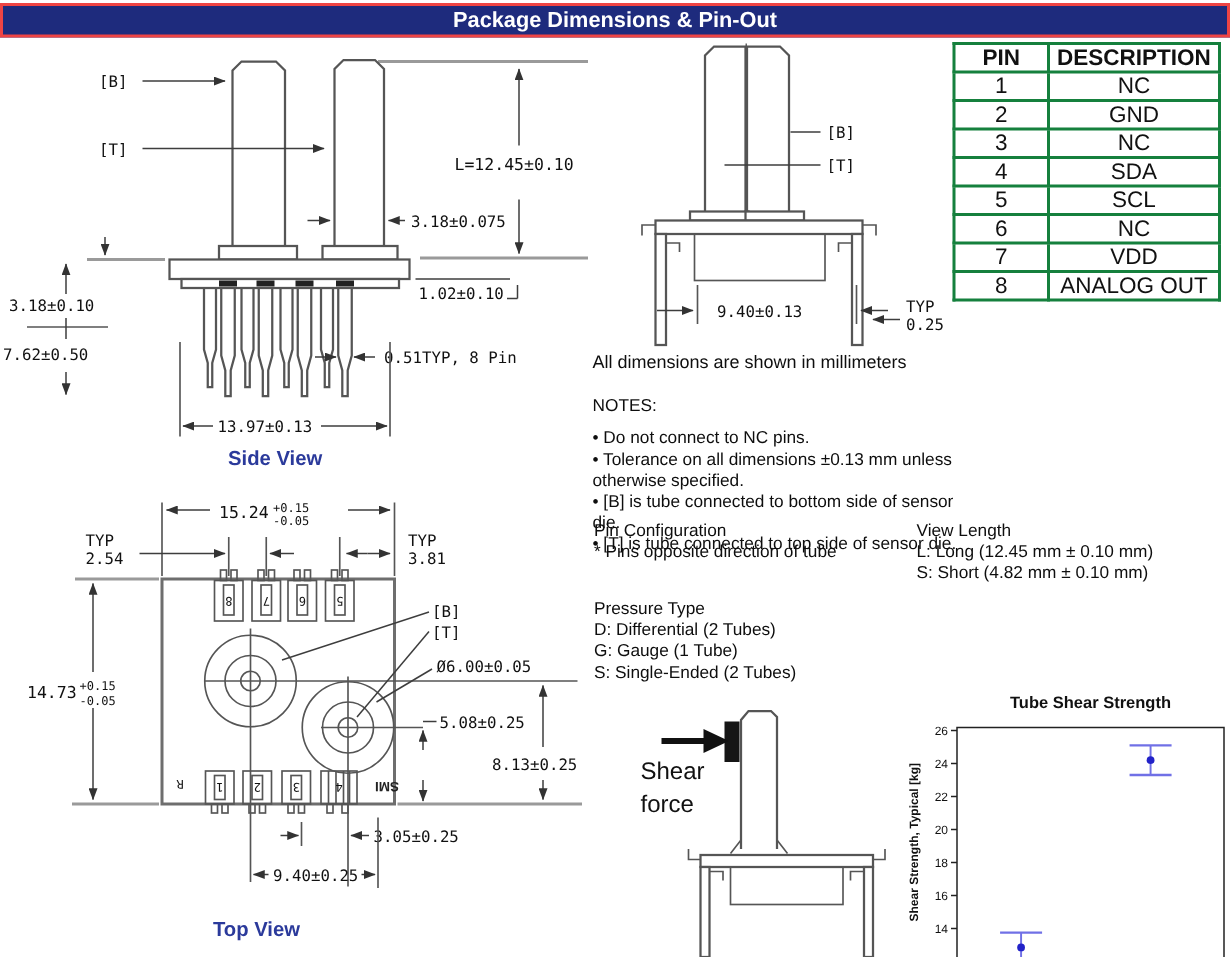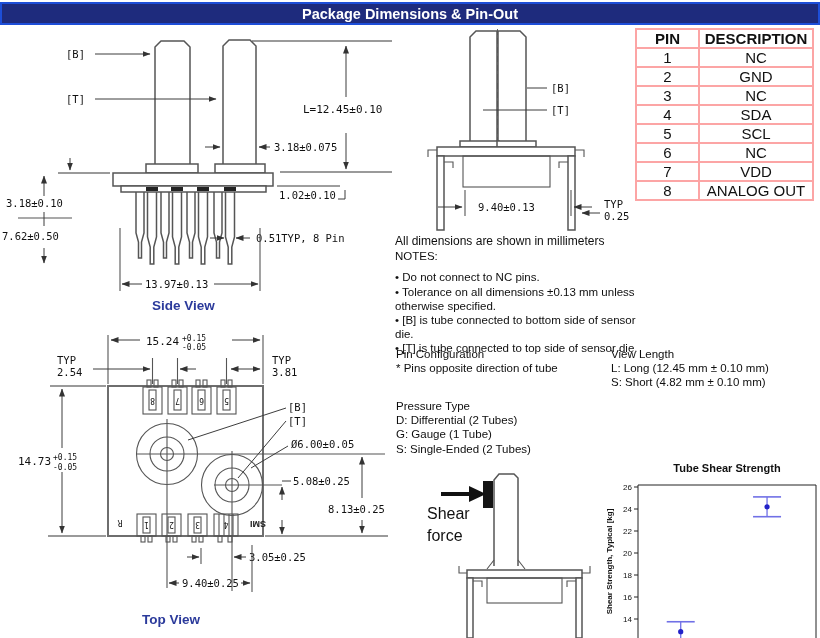--- a/index.html
+++ b/index.html
@@ -1,26 +1,26 @@
 <!DOCTYPE html>
 <html><head>
 <meta charset="utf-8">
 <style>
   *{margin:0;padding:0;box-sizing:border-box}
   html,body{width:820px;height:638px}
   body{position:relative;background:#fff;font-family:"Liberation Sans",sans-serif;overflow:hidden;color:#111}
-  .titlebar{position:absolute;left:0;top:2px;width:820px;height:23px;background:#1e2b7d;border:2px solid #1d4ed8;
+  .titlebar{position:absolute;left:0;top:2px;width:820px;height:23px;background:#1e2b7d;border:2px solid #ef4444;
             color:#fff;font-size:14.5px;font-weight:bold;display:flex;align-items:center;justify-content:center}
   .pintable{position:absolute;left:635px;top:28px;border-collapse:collapse;text-align:center;font-size:15px}
-  .pintable th,.pintable td{border:2px solid #fca5a5;height:16px;padding:0 2px;background:#fff}
+  .pintable th,.pintable td{border:2px solid #15803d;height:16px;padding:0 2px;background:#fff}
   .pintable .pin{width:63px}
   .pintable .desc{width:114px}
   .pintable th{font-weight:bold}
   .tb{position:absolute;font-size:11.5px;line-height:14.2px;color:#0e0e0e}
-  .tb .big{font-size:12px;margin-bottom:1px}
+  .tb .big{font-size:12px;margin-bottom:16px}
   .tb .hd{margin-bottom:7px}
   .tb ul{list-style:none}
   .tb li::before{content:"• "}
   svg text{user-select:none}
   .dtx{font-family:"DejaVu Sans Mono",monospace;font-size:10.5px;fill:#111}
   .dtx9{font-family:"DejaVu Sans Mono",monospace;font-size:8px;fill:#111}
   .dtx11{font-family:"DejaVu Sans Mono",monospace;font-size:11px;fill:#111}
   .cap{font-family:"Liberation Sans",sans-serif;font-weight:bold;font-size:13.5px;fill:#2b3a9b}
   .dln{stroke:#3d3d3d;stroke-width:1;fill:none}
   .gln{stroke:#9a9a9a;stroke-width:2;fill:none}

